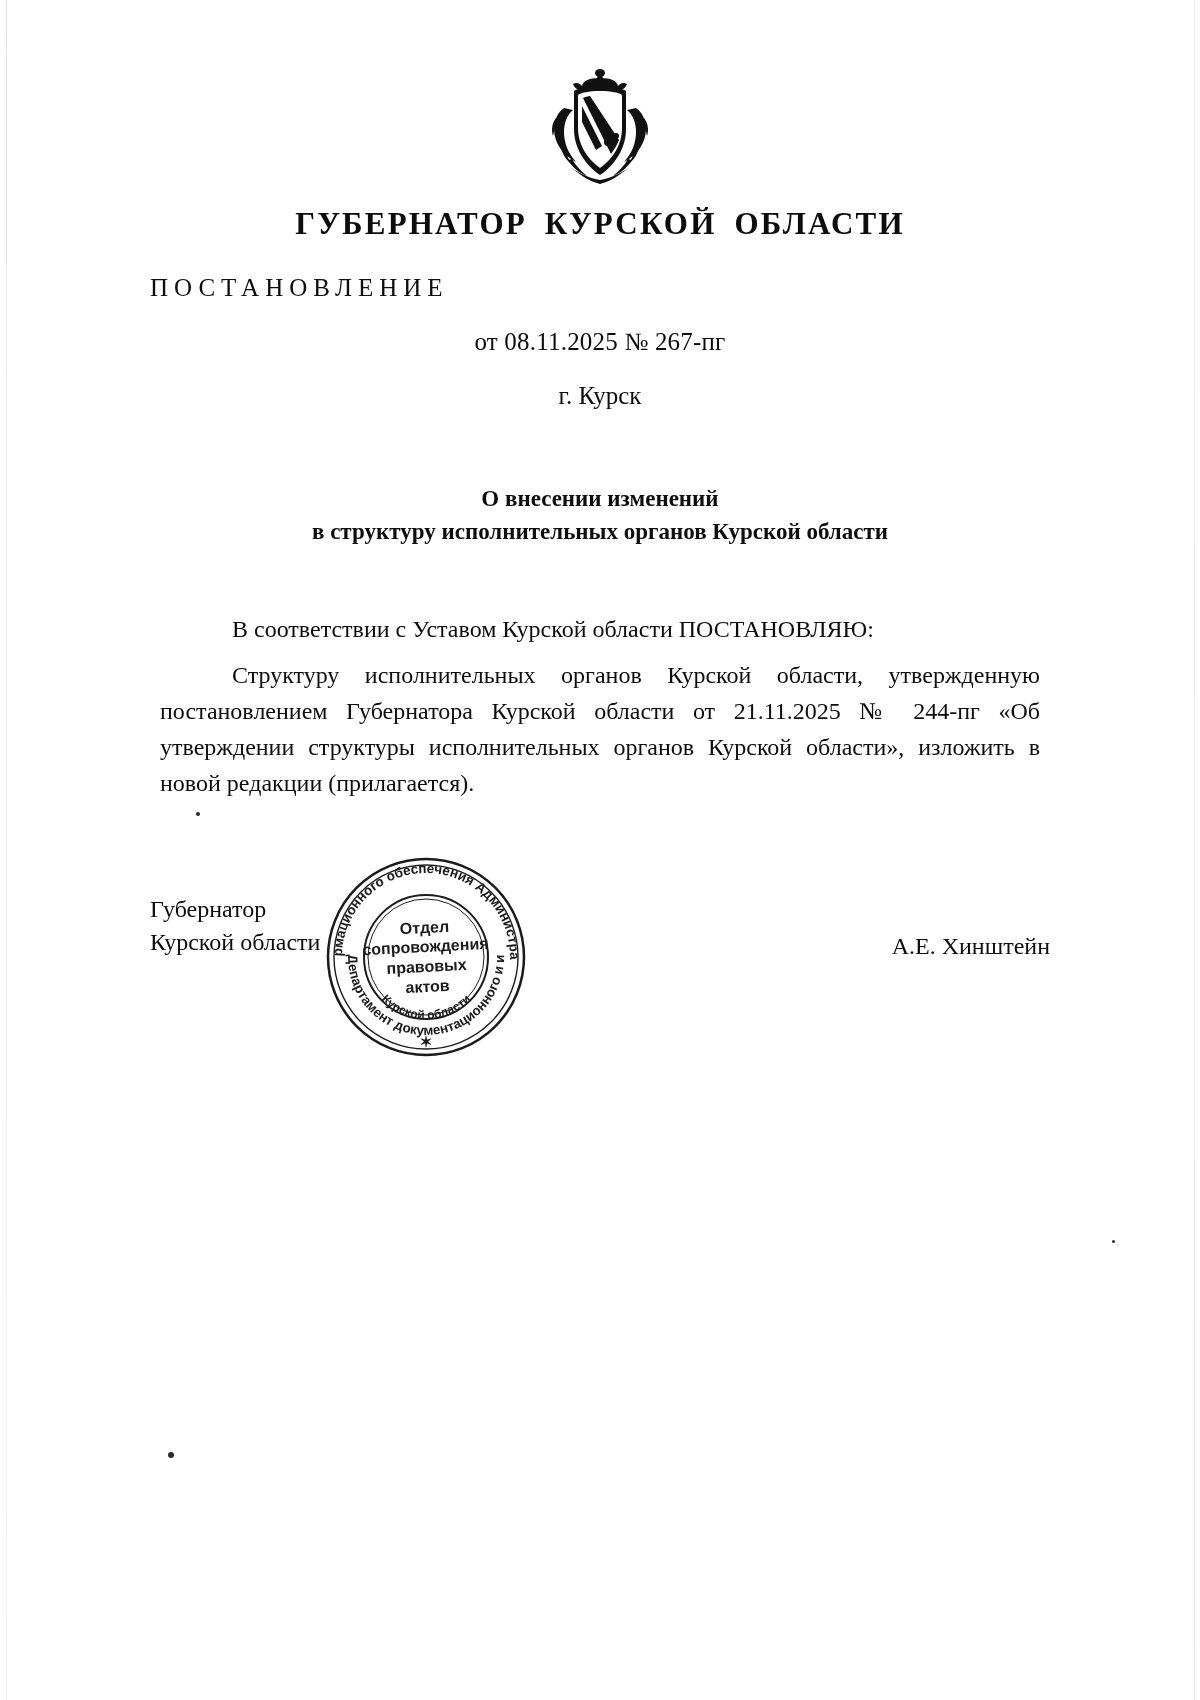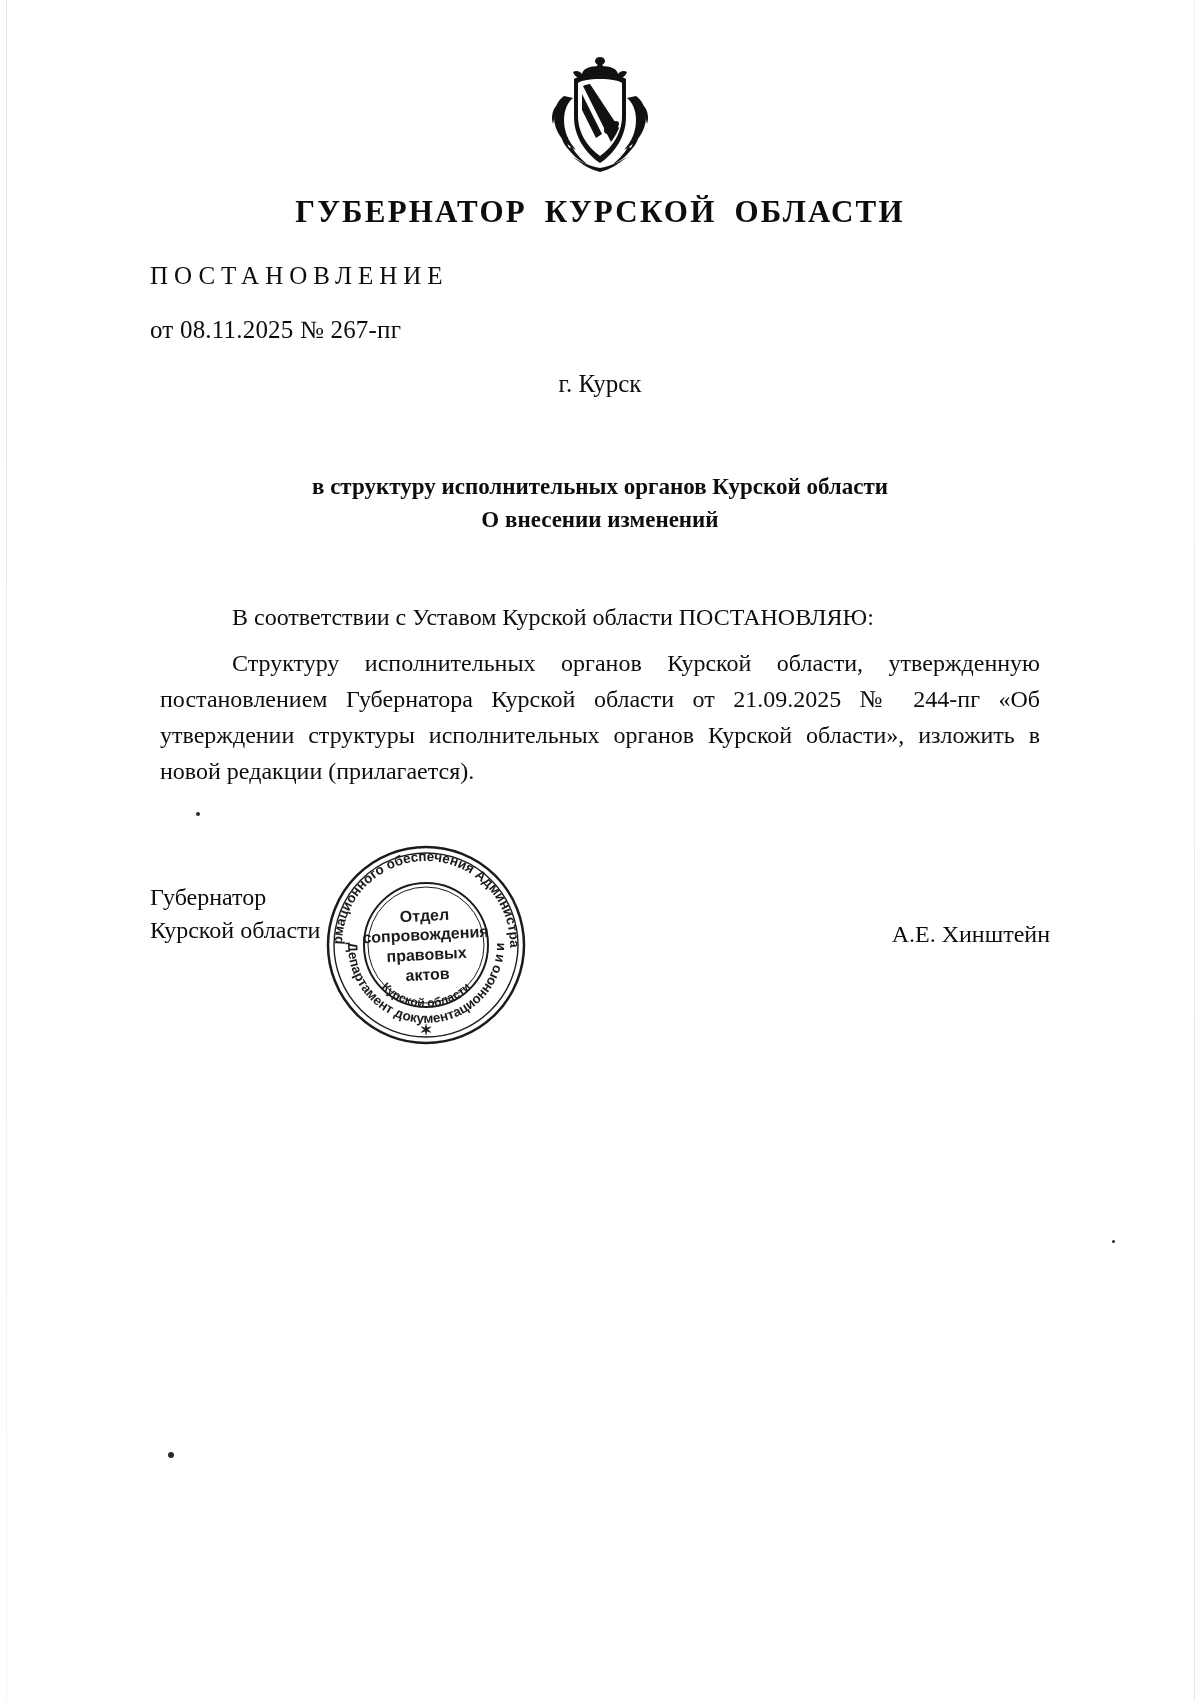--- a/index.html
+++ b/index.html
@@ -36,21 +36,21 @@
   }
   .scan-speck {
     position: absolute;
     background: #2a2a2a;
     border-radius: 50%;
   }
 
   .content {
     position: absolute;
     left: 150px;
-    top: 0;
+    top: 12px;
     width: 900px;
   }
 
   
   .emblem-wrap {
     display: flex;
     justify-content: center;
     padding-top: 52px;
   }
   .emblem {
@@ -67,21 +67,21 @@
     margin-top: 22px;
     word-spacing: 8px;
   }
   .doc-type {
     text-align: left;
     font-size: 25px;
     letter-spacing: 6px;
     margin-top: 32px;
   }
   .doc-number {
-    text-align: left;
+    text-align: center;
     font-size: 25px;
     margin-top: 26px;
     letter-spacing: 0.2px;
   }
   .doc-city {
     text-align: center;
     font-size: 25px;
     margin-top: 26px;
   }
 
@@ -196,27 +196,27 @@
         <path d="M52 104c8 6 18 10 28 12 10-2 20-6 28-12-10 9-20 14-28 16-8-2-18-7-28-16z" fill="#111111"></path>
       </svg>
     </div>
 
     <div class="org-title">ГУБЕРНАТОР  КУРСКОЙ  ОБЛАСТИ</div>
     <div class="doc-type">ПОСТАНОВЛЕНИЕ</div>
     <div class="doc-number">от 08.11.2025 № 267-пг</div>
     <div class="doc-city">г. Курск</div>
 
     <div class="subject">
+      <div>О внесении изменений</div>
       <div>в структуру исполнительных органов Курской области</div>
-      <div>О внесении изменений</div>
     </div>
 
     <div class="body-text">
       <p>В соответствии с Уставом Курской области ПОСТАНОВЛЯЮ:</p>
-      <p>Структуру исполнительных органов Курской области, утвержденную постановлением Губернатора Курской области от 21.09.2025 № 244-пг «Об утверждении структуры исполнительных органов Курской области», изложить в новой редакции (прилагается).</p>
+      <p>Структуру исполнительных органов Курской области, утвержденную постановлением Губернатора Курской области от 21.11.2025 № 244-пг «Об утверждении структуры исполнительных органов Курской области», изложить в новой редакции (прилагается).</p>
     </div>
 
     <div class="signature">
       <div class="sign-title">Губернатор
 Курской области</div>
       <div class="sign-name">А.Е. Хинштейн</div>
 
       <div class="stamp">
         <svg viewBox="0 0 212 212" width="212" height="212">
           <defs>

